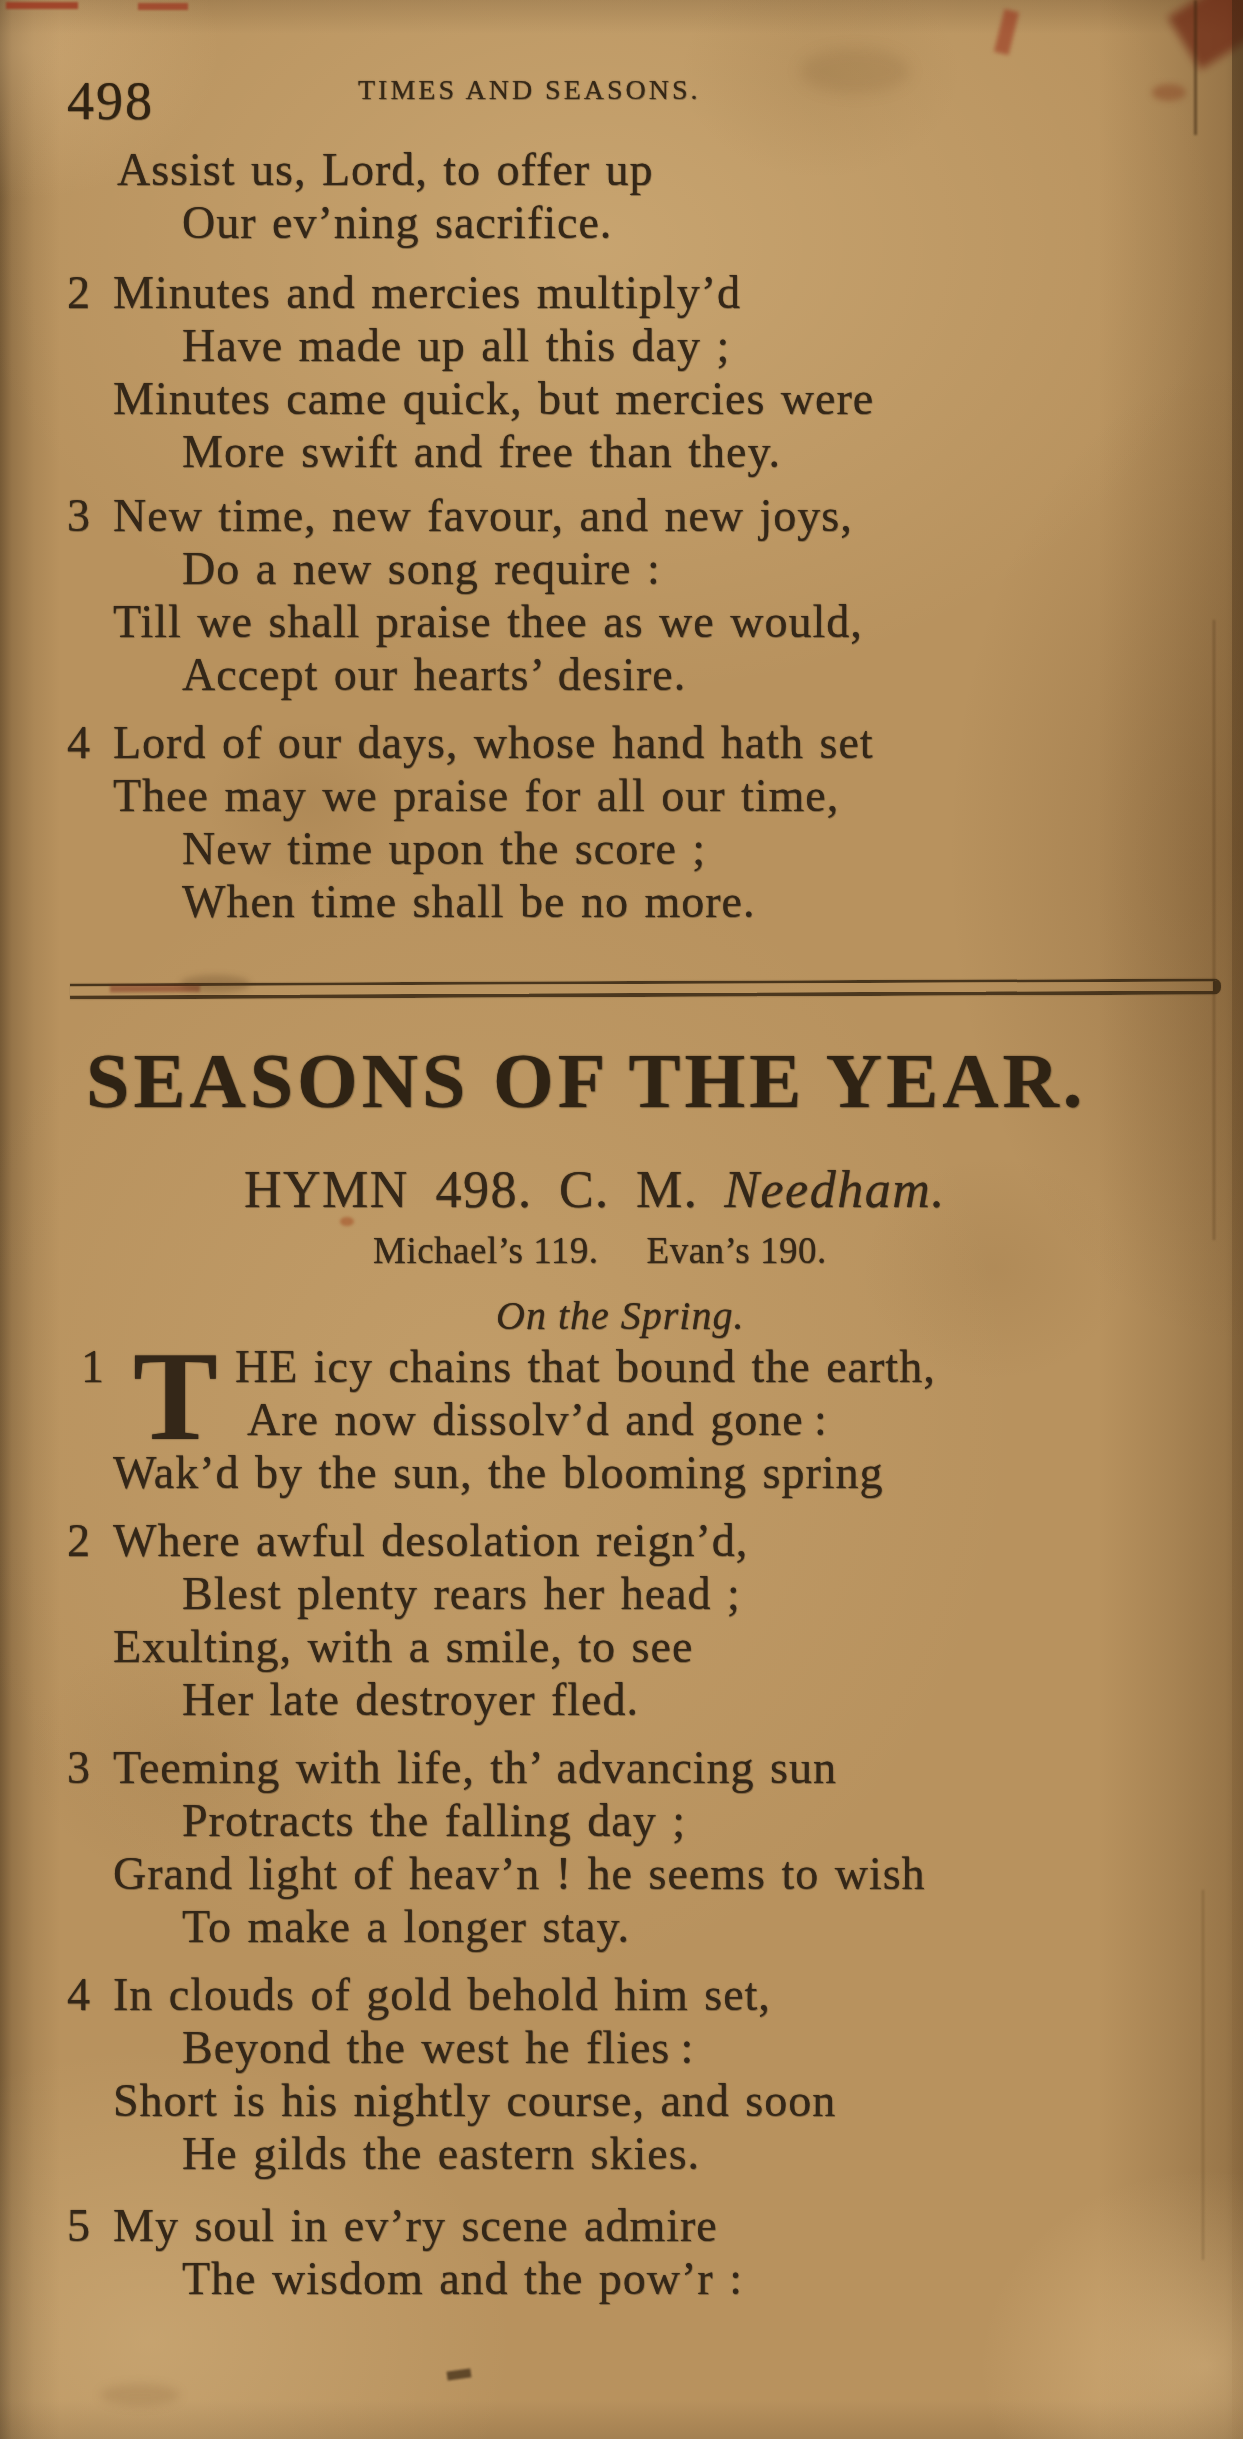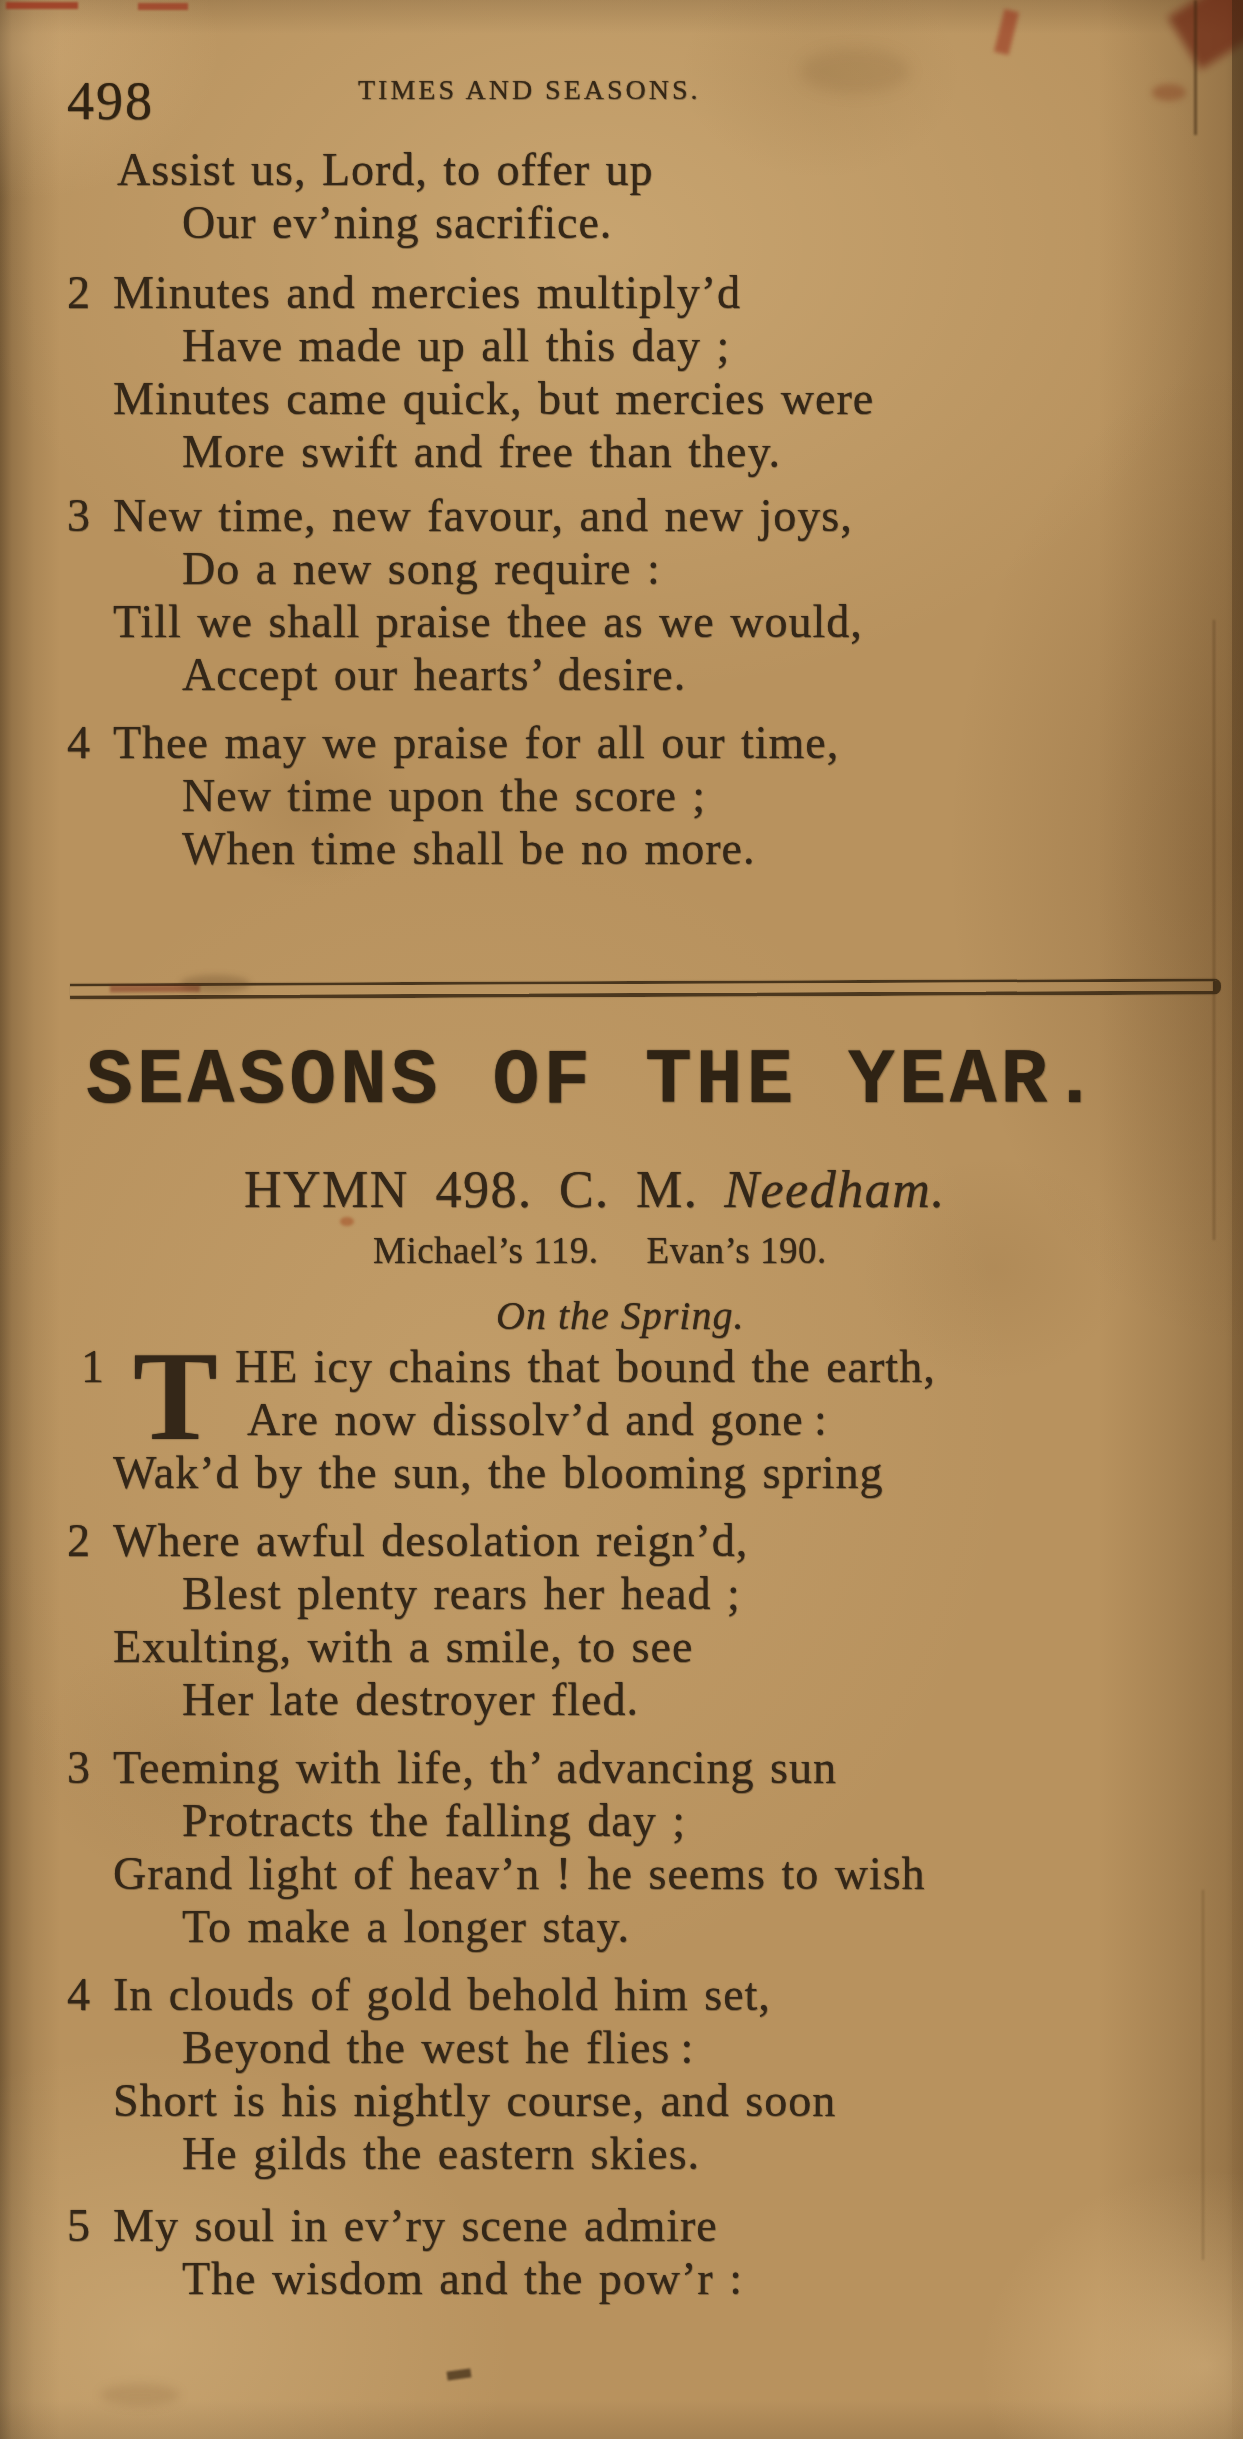--- a/index.html
+++ b/index.html
@@ -62,21 +62,20 @@
     transform:rotate(-0.25deg);
     box-shadow:0 0 1px rgba(56,40,20,0.5);
   }
   #divider .blob{position:absolute;left:40px;top:-1px;width:90px;height:7px;background:rgba(120,40,25,0.45);filter:blur(1.5px);}
   
   #section-title{
     position:absolute;left:86px;top:1042px;margin:0;
     font-size:78px;font-weight:bold;letter-spacing:4px;line-height:1;
     color:#2f2314;text-shadow:0 0 1.6px rgba(44,32,16,0.8), 1px 1px 1px rgba(44,32,16,0.25);
     white-space:nowrap;
-    font-family:Liberation Mono, monospace;
   }
   #hymn-heading{position:absolute;left:244px;top:1160px;font-size:52px;letter-spacing:1.5px;word-spacing:12px;}
   #hymn-heading .author{font-style:italic;margin-left:26px;}
   #tunes{position:absolute;left:373px;top:1229px;font-size:37px;letter-spacing:0.5px;}
   #tunes .t2{margin-left:48px;}
   #subject{position:absolute;left:496px;top:1292px;font-size:40px;font-style:italic;letter-spacing:1px;}
   
   .mark{position:absolute;pointer-events:none;}
   .red1{left:6px;top:2px;width:72px;height:7px;background:rgba(155,45,26,0.75);filter:blur(1px);}
   .red2{left:138px;top:3px;width:50px;height:7px;background:rgba(155,45,26,0.65);filter:blur(1px);}
@@ -129,20 +128,21 @@
     </div>
     <div class="verse m11">
       <span class="vnum ink">3</span>
       <div class="line ink">New time, new favour, and new joys,</div>
       <div class="line indent ink">Do a new song require :</div>
       <div class="line ink">Till we shall praise thee as we would,</div>
       <div class="line indent ink">Accept our hearts’ desire.</div>
     </div>
     <div class="verse m15">
       <span class="vnum ink">4</span>
+      <div class="line ink">Lord of our days, whose hand hath set</div>
       <div class="line ink">Thee may we praise for all our time,</div>
       <div class="line indent ink">New time upon the score ;</div>
       <div class="line indent ink">When time shall be no more.</div>
     </div>
   </section>
 
   <div id="divider">
       <span class="blob"></span>
     </div>
   <div class="mark smudge3"></div>

